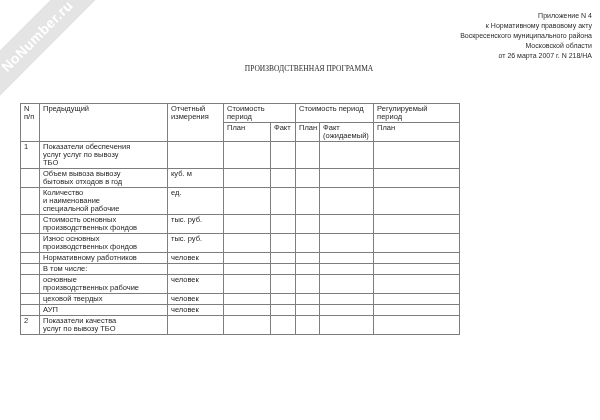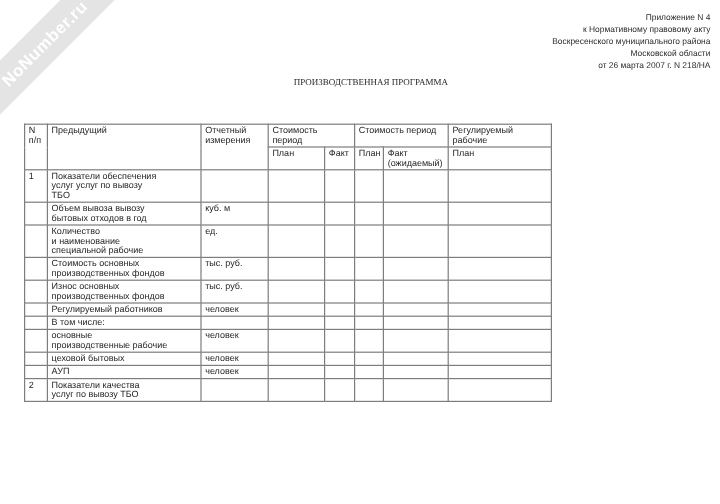--- a/index.html
+++ b/index.html
@@ -79,21 +79,21 @@
     <tr>
       <td rowspan="2">N
 п/п</td>
       <td rowspan="2" class="c-label">Предыдущий</td>
       <td rowspan="2">Отчетный
 измерения</td>
       <td colspan="2">Стоимость
 период</td>
       <td colspan="2">Стоимость период</td>
       <td>Регулируемый
-рабочие</td>
+период</td>
     </tr>
     <tr>
       <td>План</td>
       <td>Факт</td>
       <td>План</td>
       <td>Факт
 (ожидаемый)</td>
       <td>План</td>
     </tr>
 
@@ -149,52 +149,52 @@
 производственных фондов</td>
       <td>тыс. руб.</td>
       <td></td>
         <td></td>
       <td></td>
         <td></td>
       <td></td>
     </tr>
     <tr>
       <td></td>
-      <td class="c-label">Регулируемый работников</td>
+      <td class="c-label">Нормативному работников</td>
       <td>человек</td>
       <td></td>
         <td></td>
       <td></td>
         <td></td>
       <td></td>
     </tr>
     <tr>
       <td></td>
       <td class="c-label">В том числе:</td>
       <td></td>
       <td></td>
         <td></td>
       <td></td>
         <td></td>
       <td></td>
     </tr>
     <tr>
       <td></td>
       <td class="c-label">основные
-производственные рабочие</td>
-      <td>человек</td>
-      <td></td>
-        <td></td>
-      <td></td>
-        <td></td>
-      <td></td>
-    </tr>
-    <tr>
-      <td></td>
-      <td class="c-label">цеховой бытовых</td>
+производственных рабочие</td>
+      <td>человек</td>
+      <td></td>
+        <td></td>
+      <td></td>
+        <td></td>
+      <td></td>
+    </tr>
+    <tr>
+      <td></td>
+      <td class="c-label">цеховой твердых</td>
       <td>человек</td>
       <td></td>
         <td></td>
       <td></td>
         <td></td>
       <td></td>
     </tr>
     <tr>
       <td></td>
       <td class="c-label">АУП</td>

